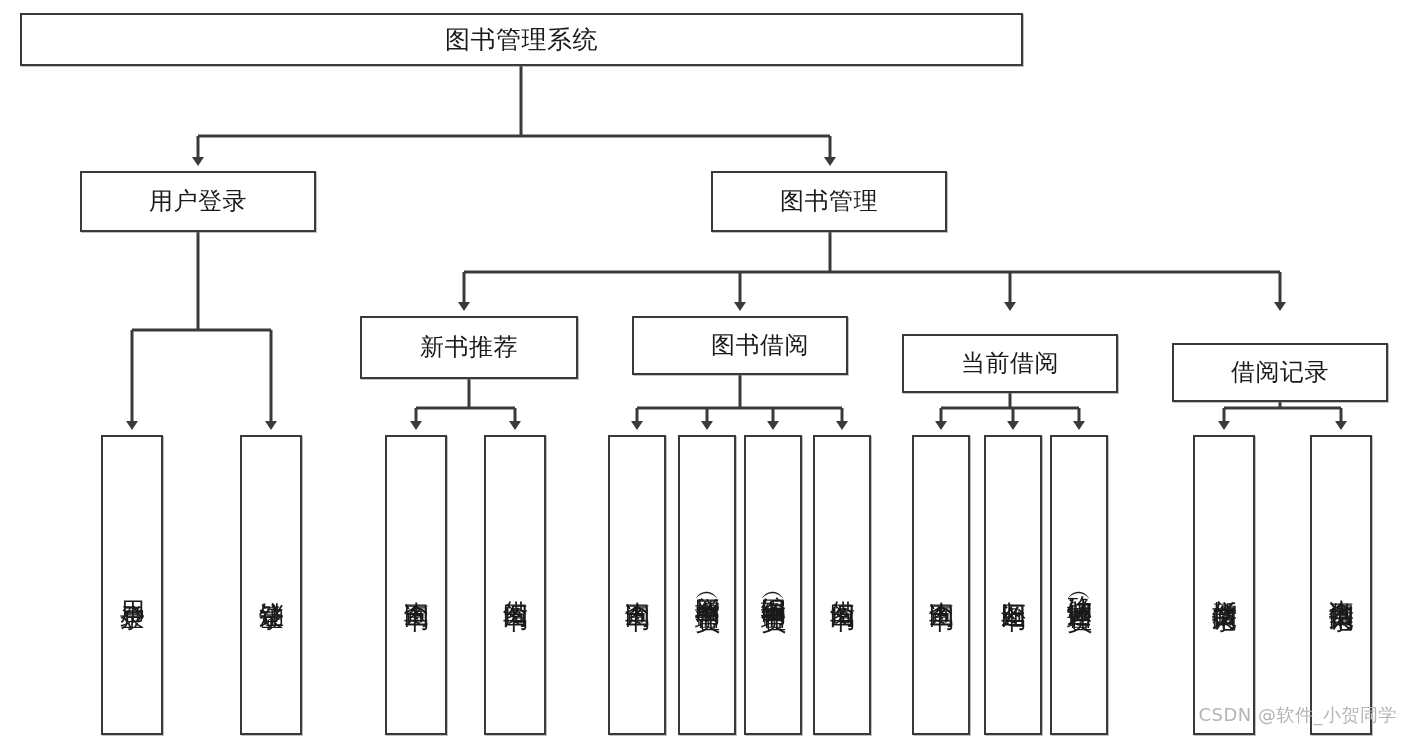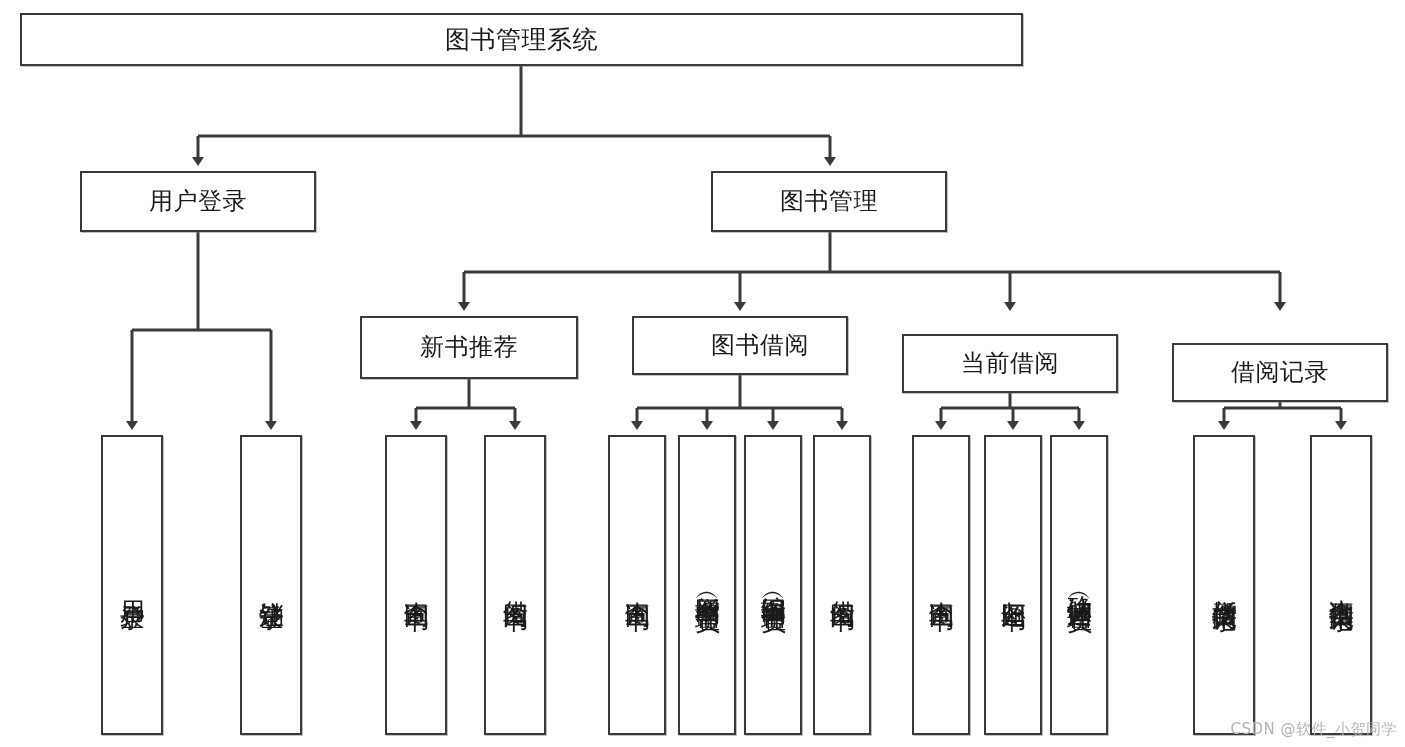--- a/index.html
+++ b/index.html
@@ -61,22 +61,22 @@
     writing-mode: vertical-rl;
     text-orientation: upright;
     font-size: 25px;
     line-height: 1.28;
     letter-spacing: 2px;
     max-height: 100%;
   }
   #watermark {
     position: absolute;
     right: 8px;
-    bottom: 8px;
-    font-size: 15px;
+    bottom: 20px;
+    font-size: 18px;
     color: #b4b4b4;
     white-space: nowrap;
     letter-spacing: 0.5px;
   }
 </style>
 </head>
 <body>
 
 <div id="diagram-root">
 

